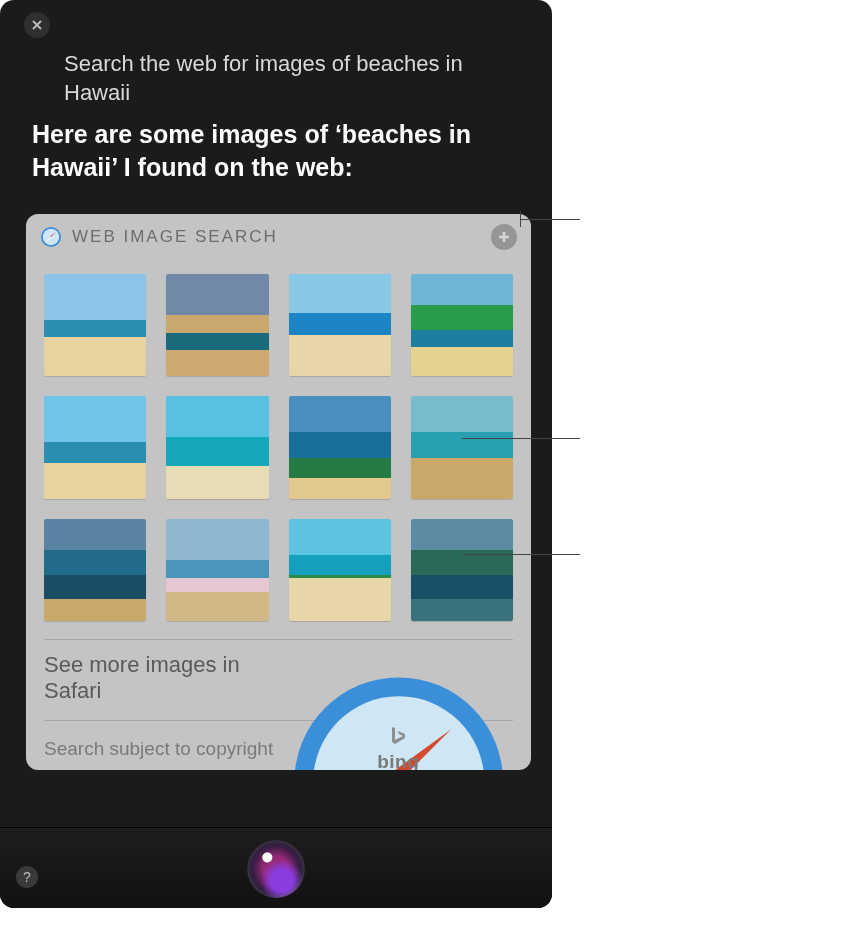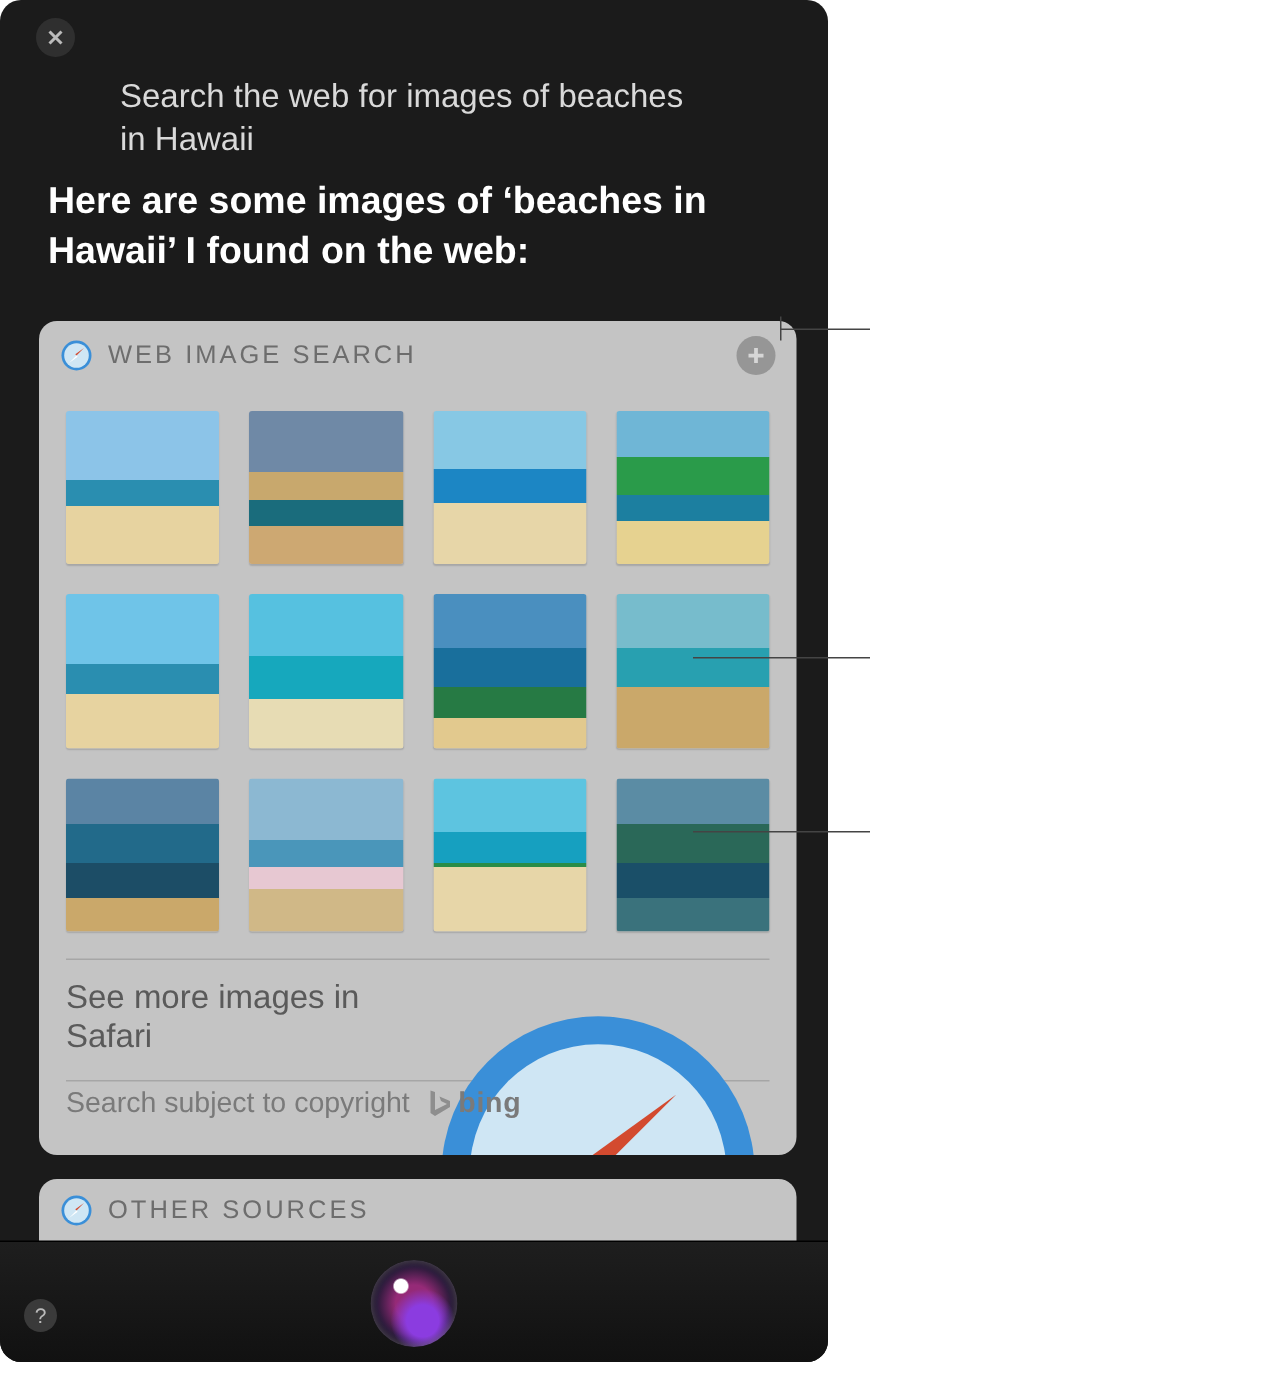--- a/index.html
+++ b/index.html
@@ -32,21 +32,20 @@
   }
   .close-btn svg { width: 12px; height: 12px; stroke: #bbb; stroke-width: 2; }
   .query-text {
     position: absolute;
     top: 50px;
     left: 64px;
     right: 82px;
     font-size: 22px;
     line-height: 1.3;
     color: #d9d9d9;
-    margin-left: 16px;
   }
   .response-text {
     position: absolute;
     top: 118px;
     left: 32px;
     right: 60px;
     font-size: 25px;
     line-height: 1.3;
     font-weight: 700;
     color: #fff;
@@ -153,20 +152,21 @@
     flex: 1;
   }
   .bing-logo {
     color: #8e8e8e;
     font-size: 20px;
     font-weight: 600;
     letter-spacing: .5px;
     display: inline-flex;
     align-items: center;
     gap: 4px;
+    flex-direction: column;
   }
 
   
   .bottom-bar {
     position: absolute;
     left: 0; right: 0;
     bottom: 0;
     height: 80px;
     background: linear-gradient(#1e1e1e, #111);
     border-top: 1px solid #000;
@@ -299,33 +299,20 @@
       <span>Search subject to copyright</span>
       <span class="bing-logo">
         <svg width="18" height="22" viewBox="0 0 18 22">
           <path d="M3 2 L6 3 L6 15 L14 11 L10 9 L9 6 L16 9 L16 13 L6 19 L3 17 Z" fill="#8e8e8e"></path>
         </svg>
         <span>bing</span>
       </span>
     </div>
   </div>
 
-  <div class="card card-other">
-    <div class="card-header">
-      <span class="safari-icon">
-        <svg viewBox="0 0 22 22">
-            <circle cx="11" cy="11" r="10" fill="#3a8fd8"></circle>
-            <circle cx="11" cy="11" r="8.2" fill="#cfe6f4"></circle>
-            <polygon points="11,11 16,6 10.2,10.2" fill="#d34a2f"></polygon>
-            <polygon points="11,11 6,16 11.8,11.8" fill="#fff"></polygon>
-          </svg>
-      </span>
-      <span class="card-title">OTHER SOURCES</span>
-    </div>
-  </div>
 
   <div class="bottom-bar">
     <div class="help-btn">
       <span>?</span>
     </div>
     <div class="siri-orb"></div>
   </div>
 </div>
 
 <div class="callout" style="left:520px; top:219px; width:60px;"></div>

